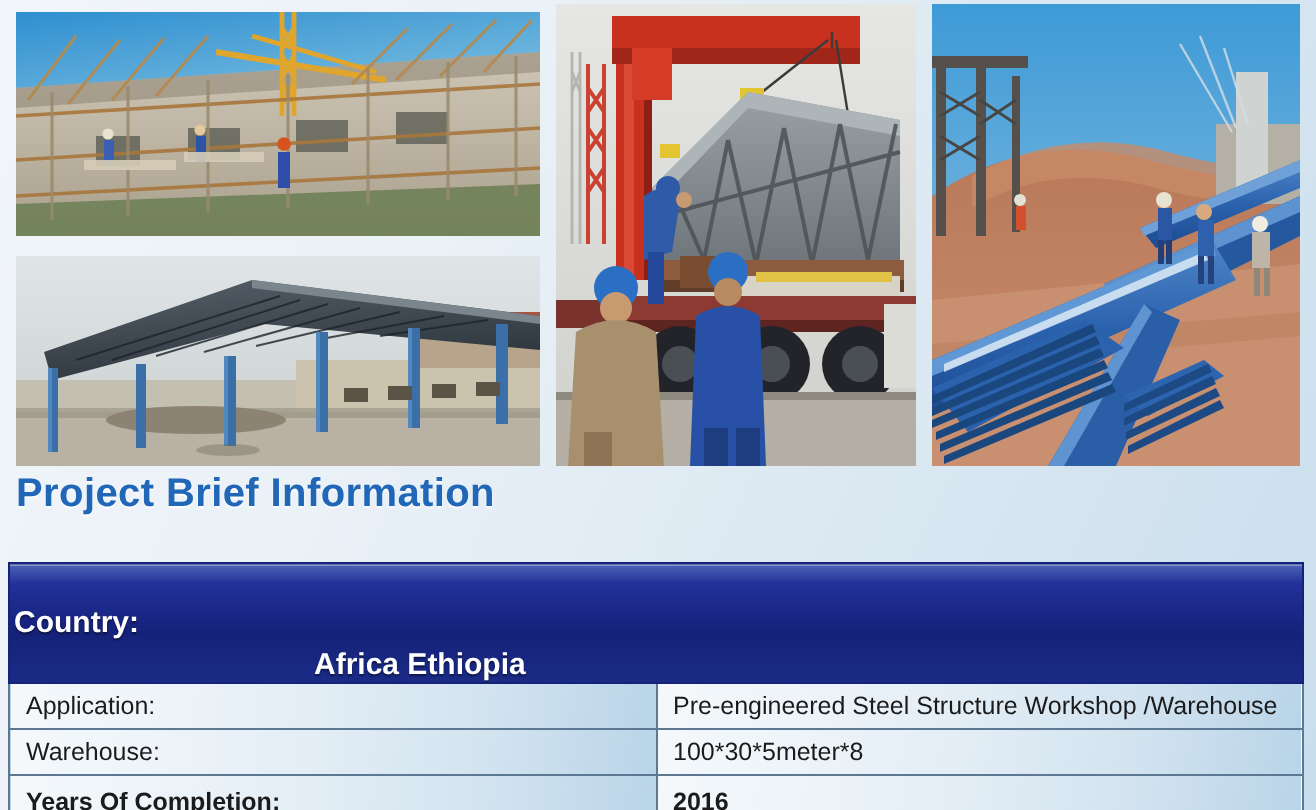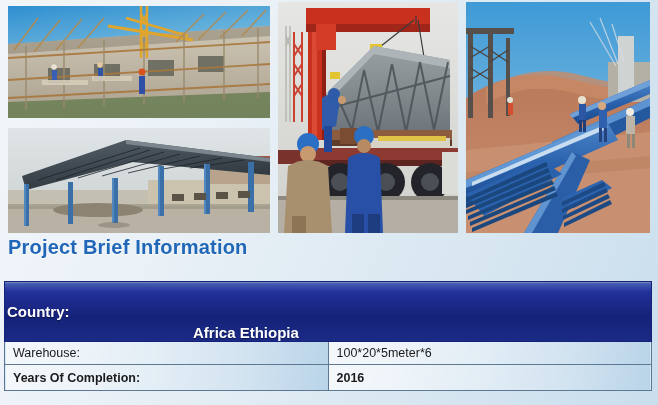--- a/index.html
+++ b/index.html
@@ -85,21 +85,20 @@
     height: 26px;
     padding: 0;
     position: relative;
     text-shadow: 0 1px 1px rgba(0,0,0,0.45);
   }
 
   .hdr-inner {
     display: flex;
     align-items: center;
     height: 100%;
-    gap: 36px;
   }
 
   .hdr-key {
     padding-left: 2px;
     width: 152px;
     flex: 0 0 152px;
   }
 
   .hdr-val { white-space: nowrap; margin-top: 42px; }
 
@@ -499,24 +498,28 @@
 
     <tr class="row-header">
       <td colspan="2">
         <div class="hdr-inner">
           <span class="hdr-key">Country:</span>
           <span class="hdr-val">Africa Ethiopia</span>
         </div>
       </td>
     </tr>
 
+    <tr>
+      <td class="col-label">Application:</td>
+      <td>Pre-engineered Steel Structure Workshop /Warehouse</td>
+    </tr>
 
     <tr>
       <td class="col-label">Warehouse:</td>
-      <td>100*20*5meter*6</td>
+      <td>100*30*5meter*8</td>
     </tr>
 
 
     <tr class="row-tall">
       <td class="col-label">Years Of Completion:</td>
       <td>2016</td>
     </tr>
 
   </tbody>
 </table>

